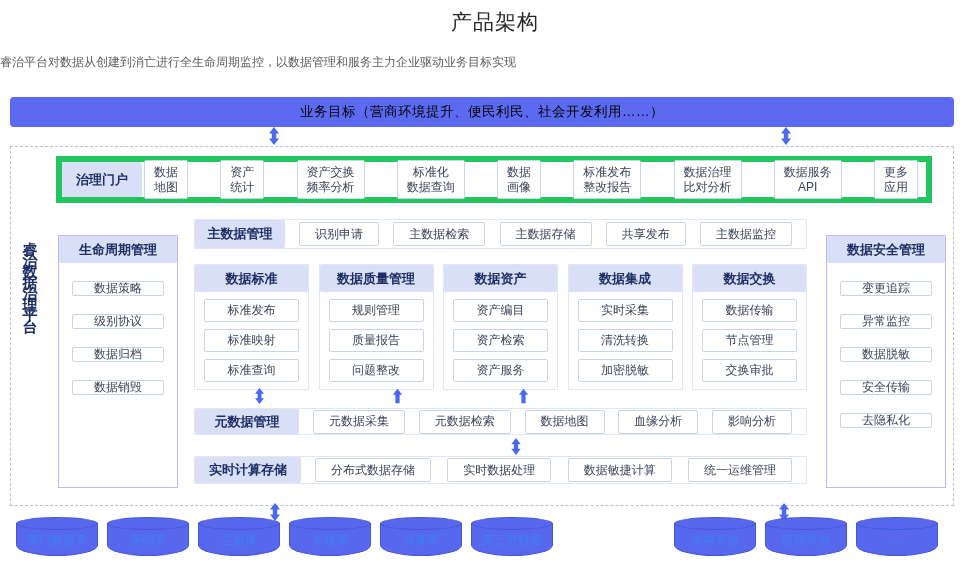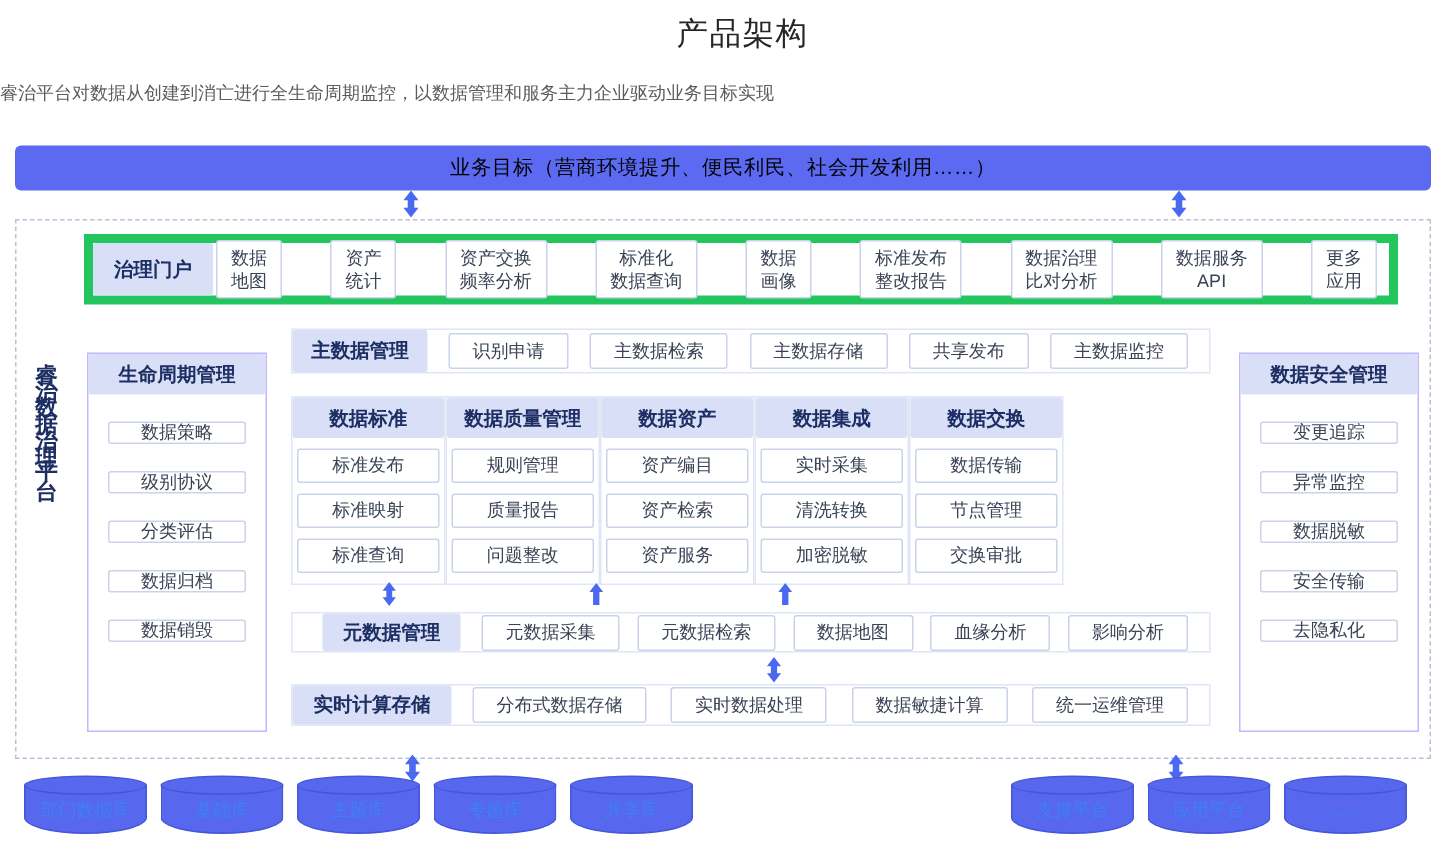--- a/index.html
+++ b/index.html
@@ -46,25 +46,25 @@
 
   
   .center { position:absolute; left:183px; top:72px; width:613px; height:288px; }
   .row { position:absolute; left:0; width:613px; display:flex; border:1px solid #e0e6f6; background:#fff; }
   .row .hdr { height:100%; }
   .row-items { flex:1; display:flex; align-items:center; justify-content:space-between; padding:0 14px; }
   .row-items .box { height:24px; padding:0 15px; }
   .master-row { top:0; height:30px; }
   .master-row .hdr { width:90px; }
   .metadata-row { top:189px; height:27px; }
-  .metadata-row .hdr { width:92px;margin-left:20px; }
+  .metadata-row .hdr { width:104px; }
   .realtime-row { top:237px; height:28px; }
   .realtime-row .hdr { width:106px; }
 
-  .cols { position:absolute; left:0; top:45px; width:515px; display:flex; justify-content:space-between; }
+  .cols { position:absolute; left:0; top:45px; width:613px; display:flex; justify-content:space-between; }
   .col { width:115px; border:1px solid #e0e6f6; background:#fff; padding-bottom:7px; }
   .col .hdr { height:27px; width:100%; }
   .col .box { width:95px; height:23px; margin:7px auto 0; }
 
   .flow-label { position:absolute; top:169px; display:flex; align-items:center; gap:13px;
                 color:#0f766e; font-size:12px; font-weight:500; white-space:nowrap;flex-direction:column; }
   .fl-0 { left:35px; } .fl-1 { left:179px; } .fl-2 { left:305px; }
 
   .arrow { position:absolute; }
 
@@ -125,21 +125,20 @@
 API</div>
         <div class="box">更多
 应用</div>
       </div>
     </div>
 
     <div class="side-col lifecycle-col">
       <div class="hdr">生命周期管理</div>
       <div class="box">数据策略</div>
       <div class="box">级别协议</div>
-      <div class="box">分类评估</div>
       <div class="box">数据归档</div>
       <div class="box">数据销毁</div>
     </div>
 
     <div class="side-col security-col">
       <div class="hdr">数据安全管理</div>
       <div class="box">变更追踪</div>
       <div class="box">异常监控</div>
       <div class="box">数据脱敏</div>
       <div class="box">安全传输</div>
@@ -266,20 +265,25 @@
       <div class="cyl">
           <span class="cyl-body"></span>
           <span class="cyl-top"></span>
           <span class="cyl-label">专题库</span>
         </div>
       <div class="cyl">
           <span class="cyl-body"></span>
           <span class="cyl-top"></span>
           <span class="cyl-label">共享库</span>
         </div>
+      <div class="cyl">
+          <span class="cyl-body"></span>
+          <span class="cyl-top"></span>
+          <span class="cyl-label">第三方数据</span>
+        </div>
     </div>
     <div class="db-group db-right">
       <div class="cyl">
           <span class="cyl-body"></span>
           <span class="cyl-top"></span>
           <span class="cyl-label">支撑平台</span>
         </div>
       <div class="cyl">
           <span class="cyl-body"></span>
           <span class="cyl-top"></span>

